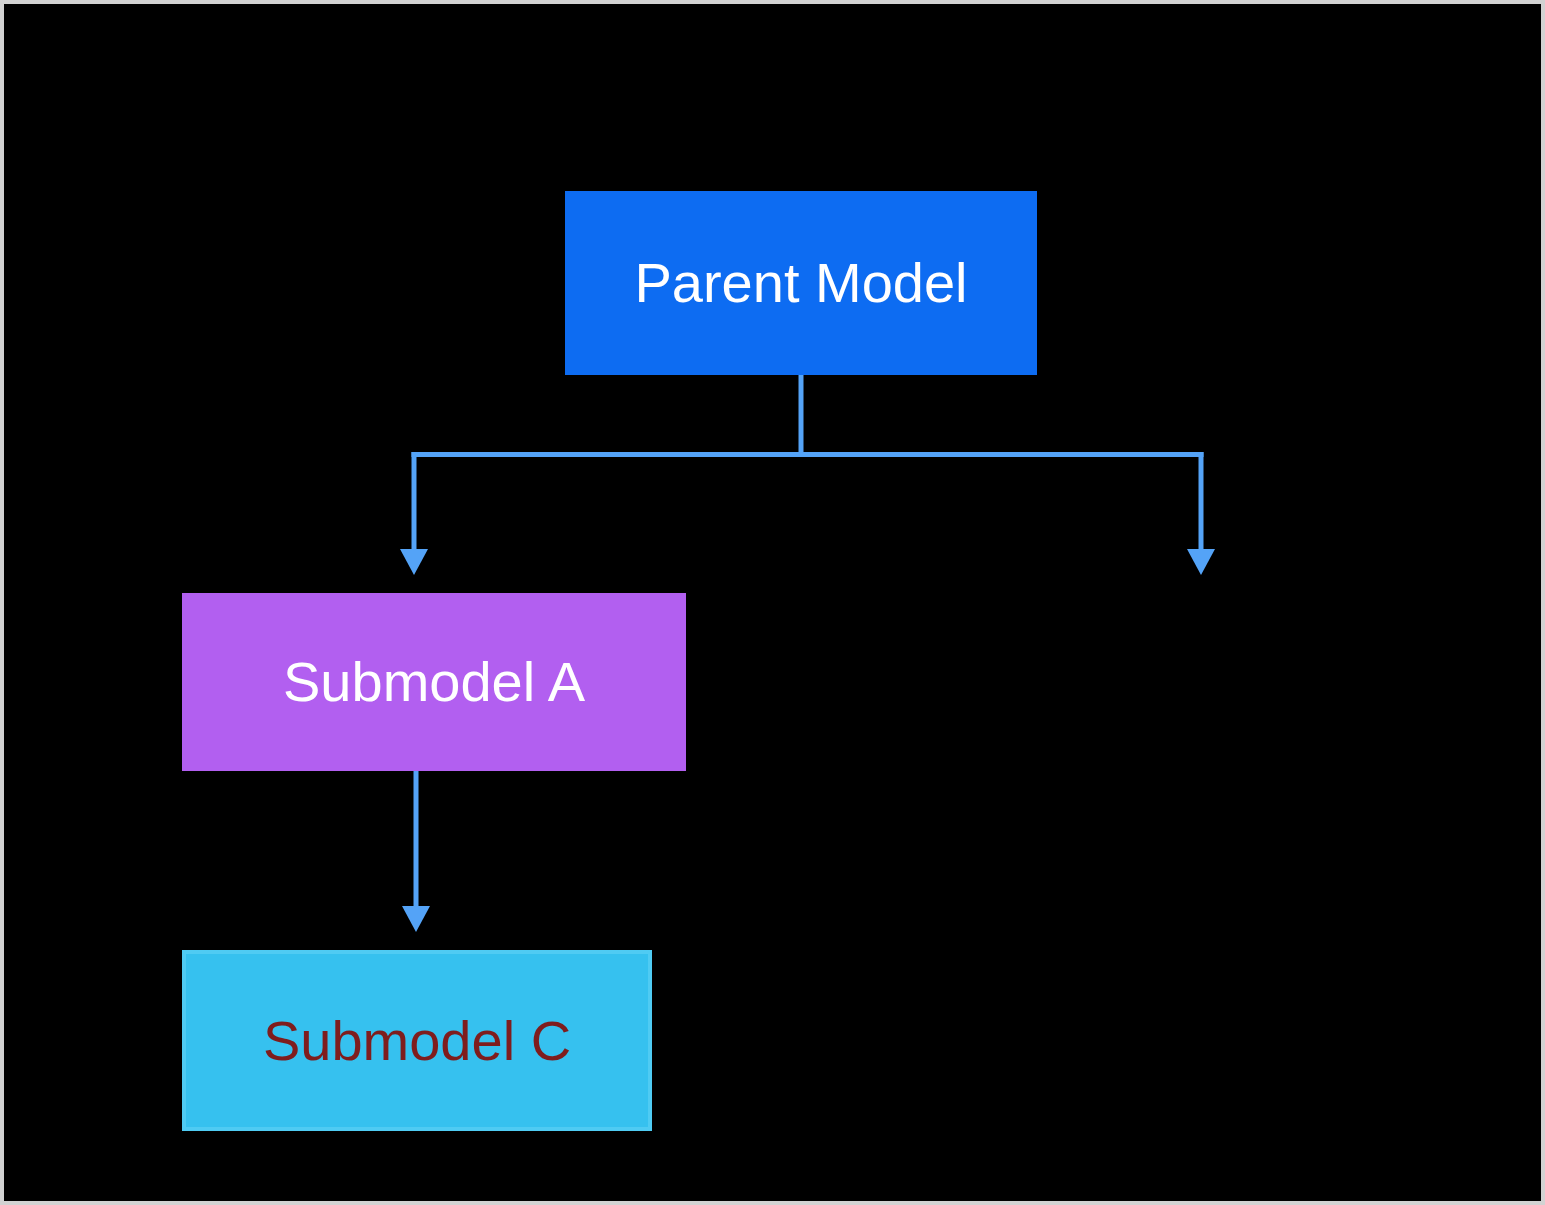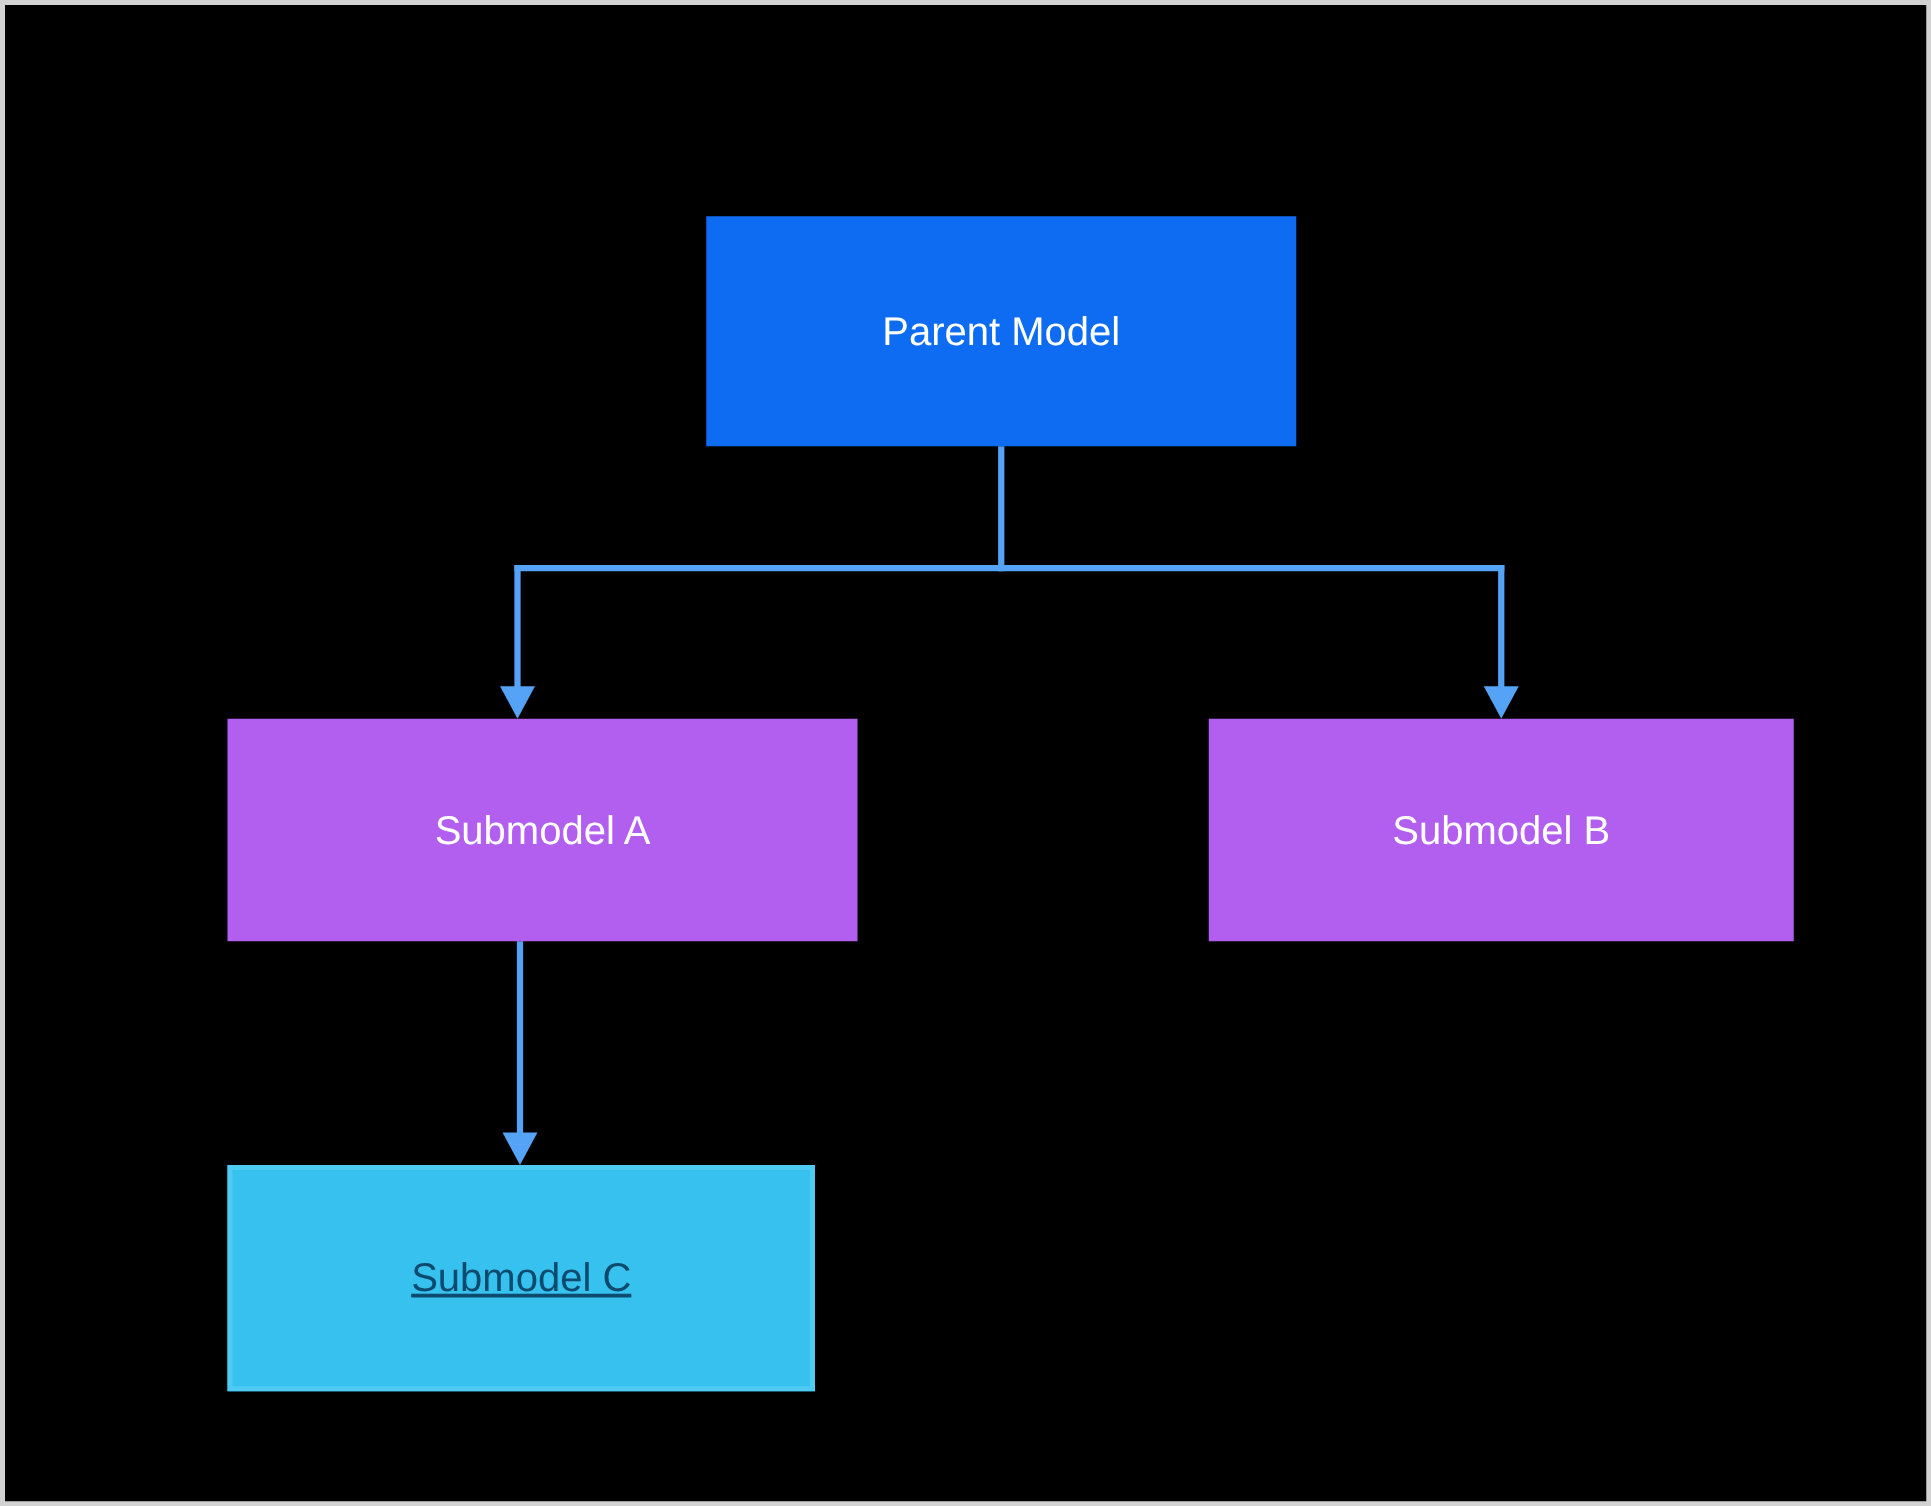--- a/index.html
+++ b/index.html
@@ -16,24 +16,25 @@
     background: var(--bg, #000);
     overflow: hidden;
     font-family: "Liberation Sans", sans-serif;
   }
   .node {
     position: absolute;
     display: flex;
     align-items: center;
     justify-content: center;
     color: #fff;
-    font-size: 32px;
+    font-size: 56px;
     line-height: 1.2;
     text-align: center;
     box-sizing: border-box;
+    margin-top: 18px;
   }
   .node-parent   { left: 561px; top: 169px; width: 472px; height: 184px; }
   .node-sub-a    { left: 178px; top: 571px; width: 504px; height: 178px; }
   .node-sub-b    { left: 963px; top: 571px; width: 468px; height: 178px; }
   .node-sub-c    { left: 178px; top: 928px; width: 470px; height: 181px; border: 4px solid var(--c-border, #4fcbf3); }
   .connector-layer {
     position: absolute;
     left: 0; top: 0;
     width: 1545px;
     height: 1205px;
@@ -74,21 +75,18 @@
   </svg>
 
   <div class="node node-parent" style="background: rgb(13, 108, 242); color: rgb(255, 255, 255);">
     <span>Parent Model</span>
   </div>
 
   <div class="node node-sub-a" style="background: rgb(178, 95, 240); color: rgb(255, 255, 255);">
     <span>Submodel A</span>
   </div>
 
-  <div class="node node-sub-b" style="background: rgb(178, 95, 240); color: rgb(255, 255, 255);">
-    <span>Submodel B</span>
-  </div>
 
-  <div class="node node-sub-c" style="background: rgb(54, 193, 239); color: #0c4a6e; text-decoration: underline;">
+  <div class="node node-sub-c" style="background: rgb(54, 193, 239); color: #7f1d1d;">
     <span>Submodel C</span>
   </div>
 
 </div>
 
 </body></html>

